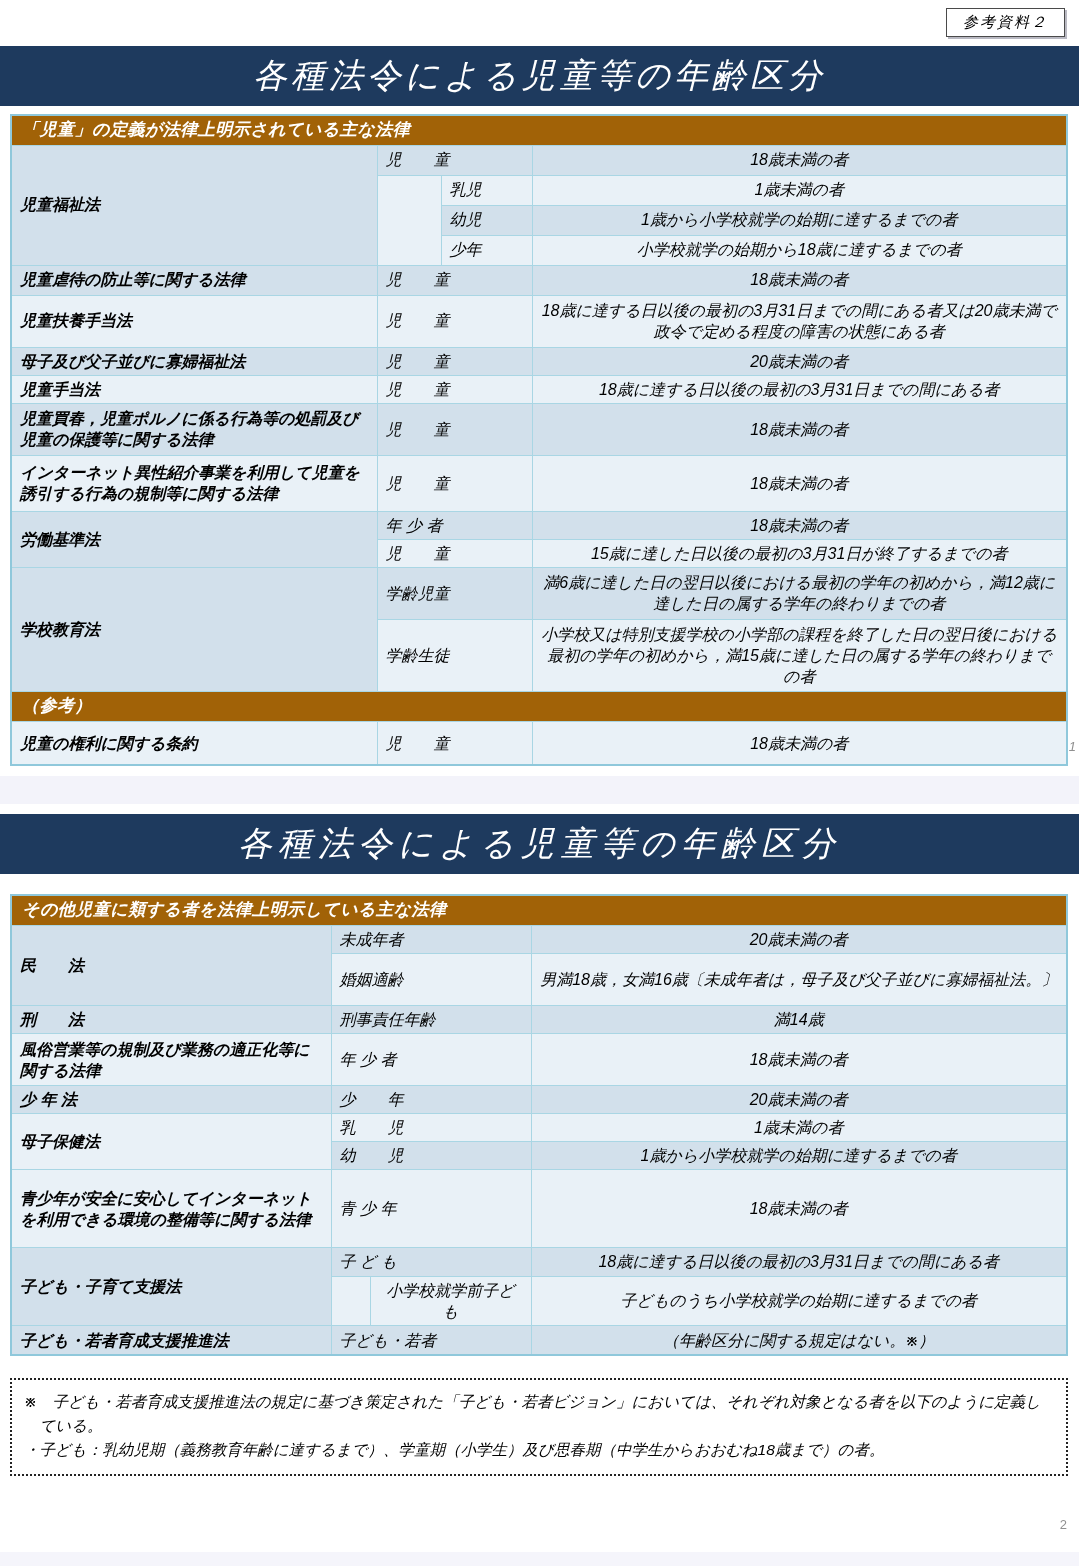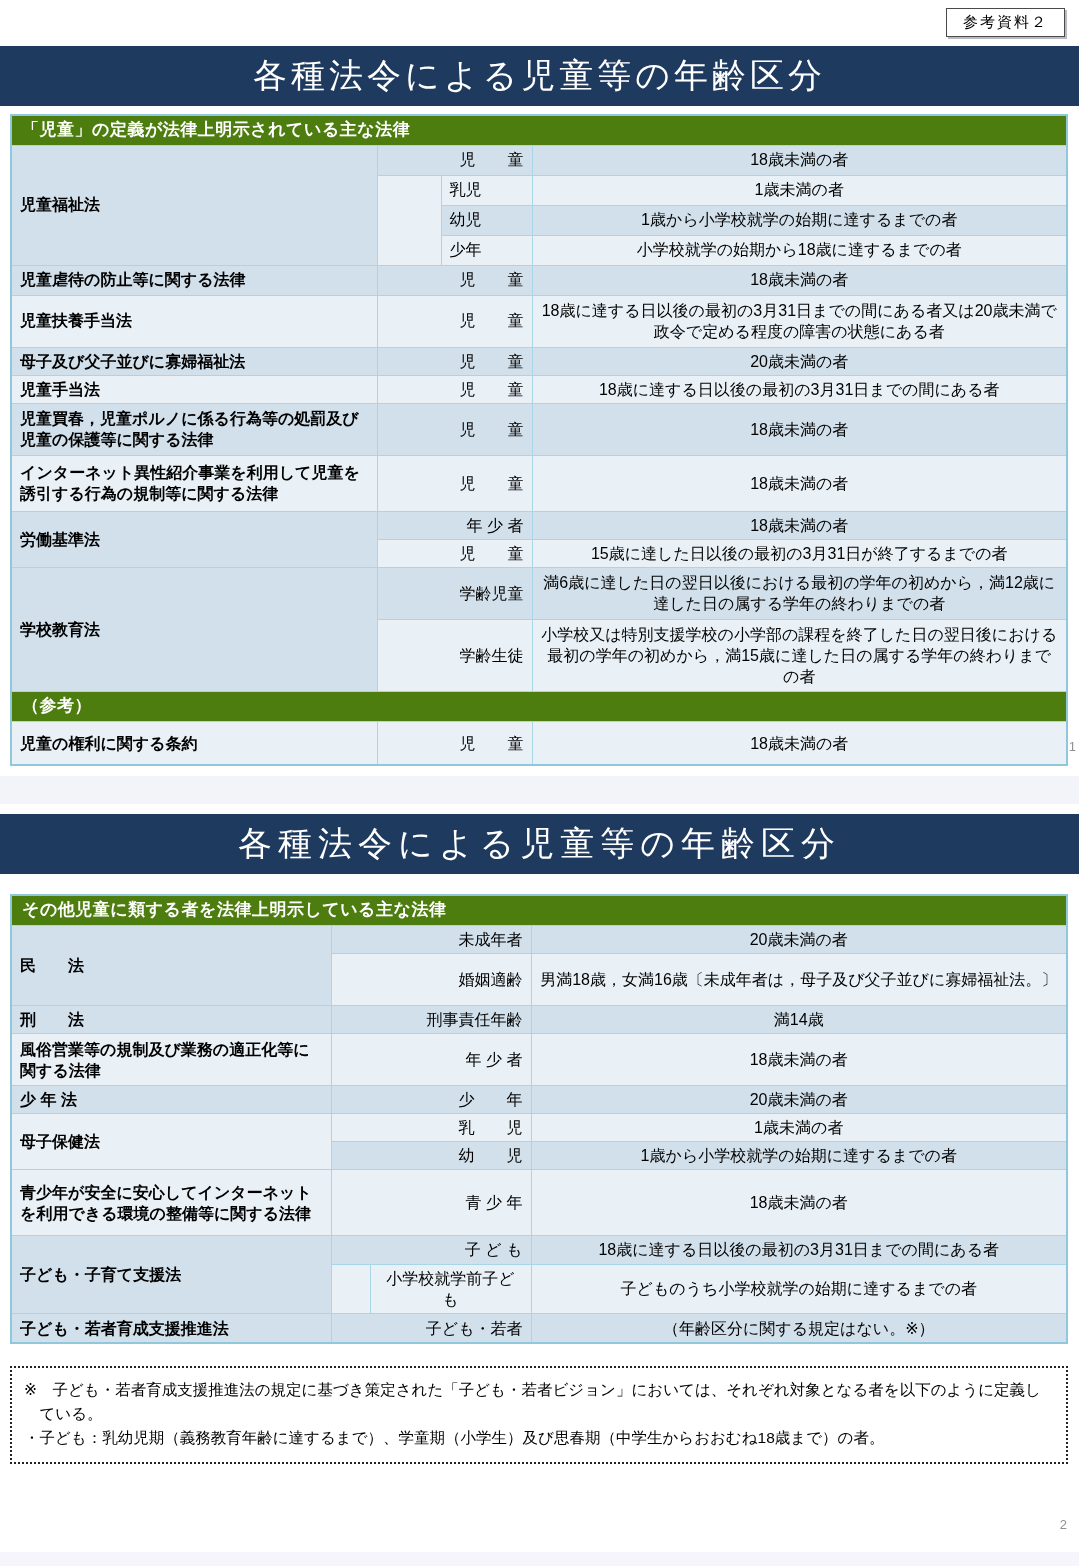--- a/index.html
+++ b/index.html
@@ -8,54 +8,54 @@
     width:1079px; height:1566px; position:relative; overflow:hidden;
     background:#ffffff; color:#000;
     font-family:"Liberation Sans","DejaVu Sans",sans-serif;
   }
   .ref-box {
     position:absolute; top:8px; right:14px;
     background:#fff; border:1px solid #4a4a4a;
     box-shadow:2px 2px 0 #b9b9c2;
     padding:4px 16px; font-size:15px; letter-spacing:2px;
   }
-  .slide { position:relative; background:#fff; }
+  .slide { position:relative; background:#fff;font-style:italic; }
   .slide1 { padding-top:46px; }
   .title-bar {
     height:60px; background:#1e3a5e;
     display:flex; align-items:center; justify-content:center;
   }
   .title-bar span { color:#fff; font-size:34px; letter-spacing:4px; white-space:nowrap; }
   .title-wide span { letter-spacing:6px; }
 
   table.law {
     border-collapse:collapse; table-layout:fixed;
     width:1058px; margin:8px 11px 0 10px;
     border:2px solid #8fc8db;
   }
   table.law td {
     border:1px solid #a9d6e4;
     font-size:16px; padding:3px 8px; line-height:1.32;
     vertical-align:middle; overflow:hidden;
   }
   tr.band td {
-    background:#4d7c0f; color:#fff; font-weight:bold;
+    background:#a16207; color:#fff; font-weight:bold;
     font-size:17px; height:30px; padding-left:10px; letter-spacing:0.5px;
   }
   td.law-cell { font-weight:bold; font-size:17px; padding-left:8px; line-height:1.4; }
-  td.term { text-align:right; }
+  td.term { text-align:left; }
   td.sub { text-align:left; padding-left:10px; }
   td.sub2 { text-align:center; font-size:15px; padding-left:2px; padding-right:2px; }
   td.def { padding-left:10px;text-align:center; }
   tr.a td { background:#d2e0eb; }
   tr.b td { background:#e9f1f7; }
   td.spacer { background:#e6eef5; }
 
   .h26{height:26px}.h28{height:28px}.h30{height:30px}.h44{height:44px}
-  .h52{height:52px}.h56{height:56px}.h72{height:72px}.h78{height:66px}
+  .h52{height:52px}.h56{height:56px}.h72{height:72px}.h78{height:78px}
 
   .gap-strip { height:28px; background:#f3f3fa; margin:10px 0 10px; }
 
   .note-box {
     margin:22px 11px 0 10px;
     border:2px dotted #222;
     padding:10px 14px 12px 12px;
     font-size:15.5px; line-height:1.55; background:#fff;
   }
   .note-box p { margin:0; }

